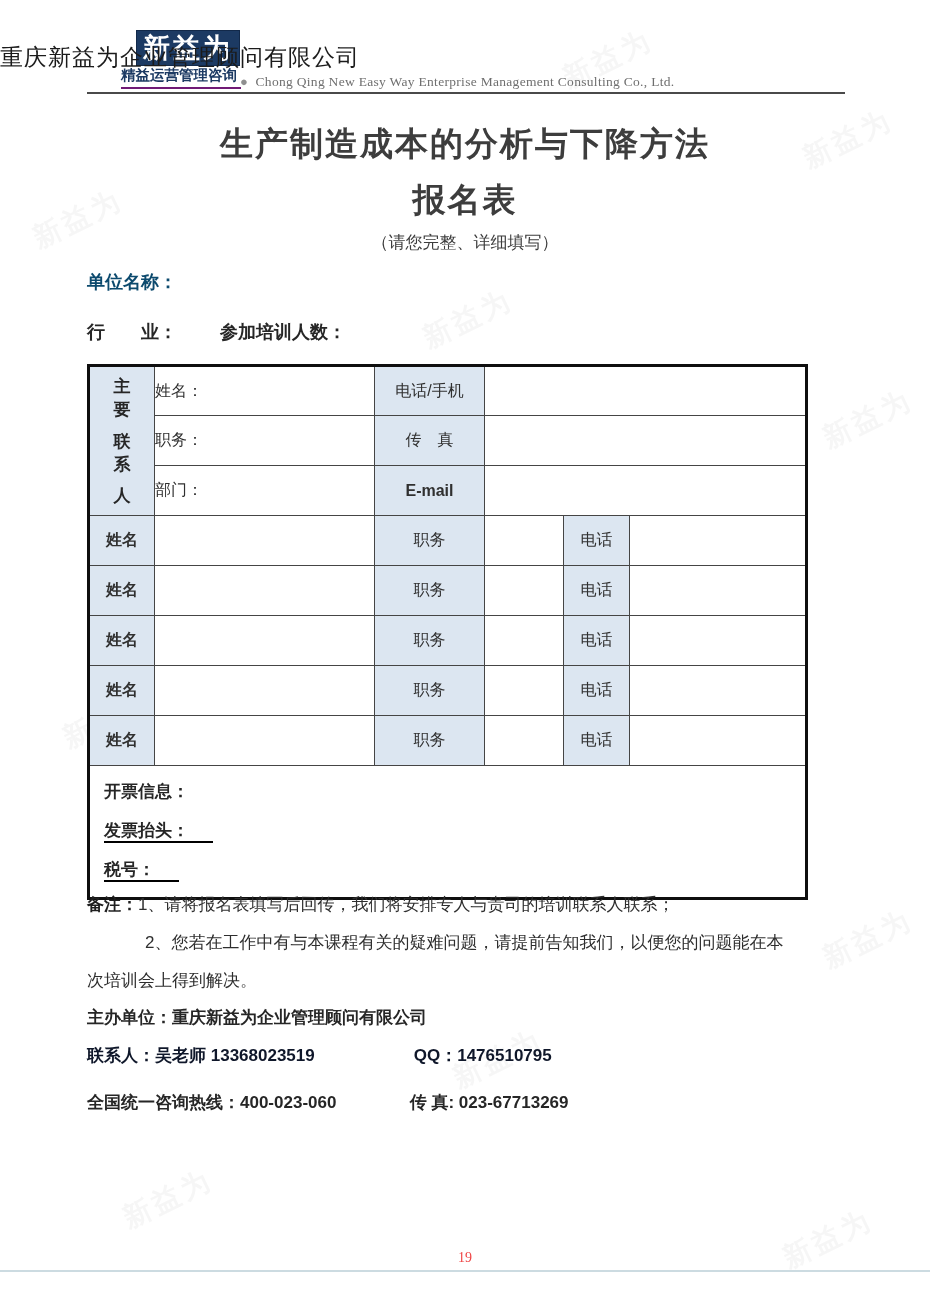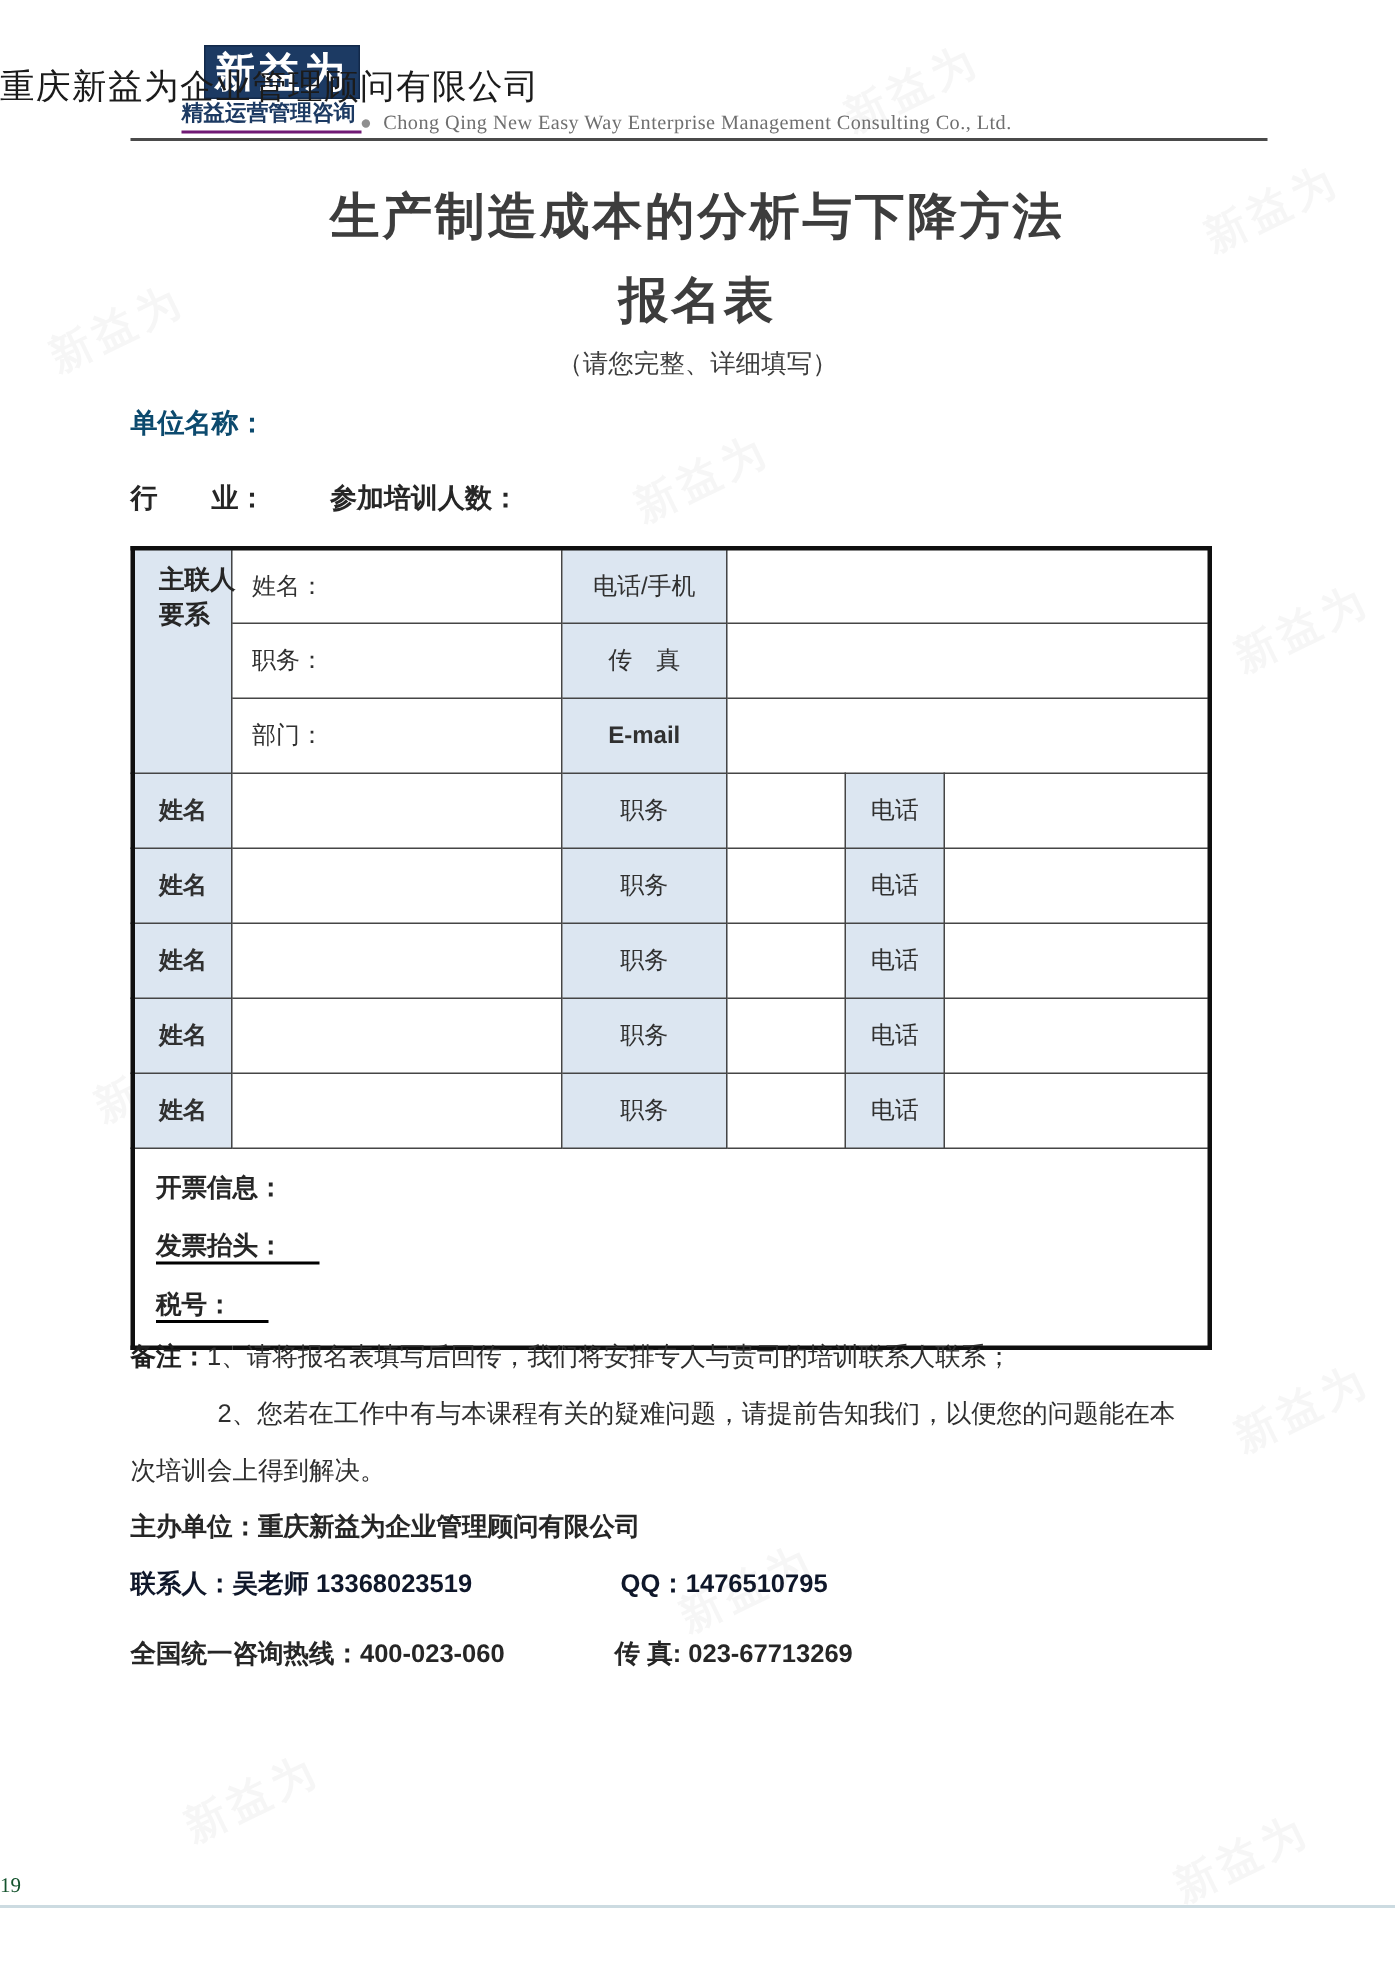--- a/index.html
+++ b/index.html
@@ -58,41 +58,41 @@
   .reg-table{
     position:absolute;left:87px;top:364px;z-index:2;
     border-collapse:collapse;table-layout:fixed;width:718px;
     background:#fff;border:3px solid #0f0f0f;
   }
   .reg-table td{
     border:1px solid #454545;font-size:16px;color:#303030;
     vertical-align:middle;padding:0;box-sizing:border-box;
   }
   .reg-table td.hd{background:var(--accent-blue-cell,#dce6f1);text-align:center;}
-  .reg-table td.lbl{padding-left:13px;margin-left:30px;}
+  .reg-table td.lbl{margin-left:30px;}
   .reg-table td.b{font-weight:bold;}
-  .vert-wrap{height:132px;display:flex;flex-direction:row;justify-content:space-between;
+  .vert-wrap{height:132px;display:flex;flex-direction:column;justify-content:space-between;
     margin:8px 16px;font-weight:bold;font-size:17px;color:#262626;}
   .invoice-cell{padding:6px 14px 8px 14px !important;vertical-align:top !important;}
   .invoice-cell div{line-height:39px;font-weight:bold;font-size:17px;color:#262626;}
   .ul-span{border-bottom:2px solid #000000;padding-right:24px;padding-bottom:1px;}
   
   .notes{position:absolute;left:87px;top:886px;width:762px;font-size:17px;
     line-height:38px;color:#2e2e2e;z-index:2;}
   .notes .lbl{font-weight:bold;color:#1f1f1f;}
   .notes .indent{padding-left:58px;}
   
   .org-line{position:absolute;left:87px;top:1006px;font-size:17px;font-weight:bold;color:#262626;z-index:2;}
   .person-line{position:absolute;left:87px;top:1044px;font-size:17px;font-weight:bold;color:#0f172a;z-index:2;}
   .person-line .w1{display:inline-block;width:322px;}
   .hotline-line{position:absolute;left:87px;top:1091px;font-size:17px;font-weight:bold;color:#262626;z-index:2;}
   .hotline-line .w1{display:inline-block;width:318px;}
   
-  .page-num{position:absolute;left:0;top:1250px;width:930px;
-    font-family:"Liberation Serif","DejaVu Serif",serif;font-size:14px;color:#14532d;z-index:2;}
+  .page-num{position:absolute;left:0;top:1250px;width:930px;text-align:center;
+    font-family:"Liberation Serif","DejaVu Serif",serif;font-size:14px;color:#ef4444;z-index:2;}
   .footer-rule{position:absolute;left:0;top:1270px;width:930px;height:2px;
     background:var(--footer-line,#ccdbe1);z-index:2;}
 </style>
 </head>
 <body>
 
 <div class="wm-layer">
   <span class="wm" style="left:560px;top:40px">新益为</span>
   <span class="wm" style="left:800px;top:120px">新益为</span>
   <span class="wm" style="left:30px;top:200px">新益为</span>

